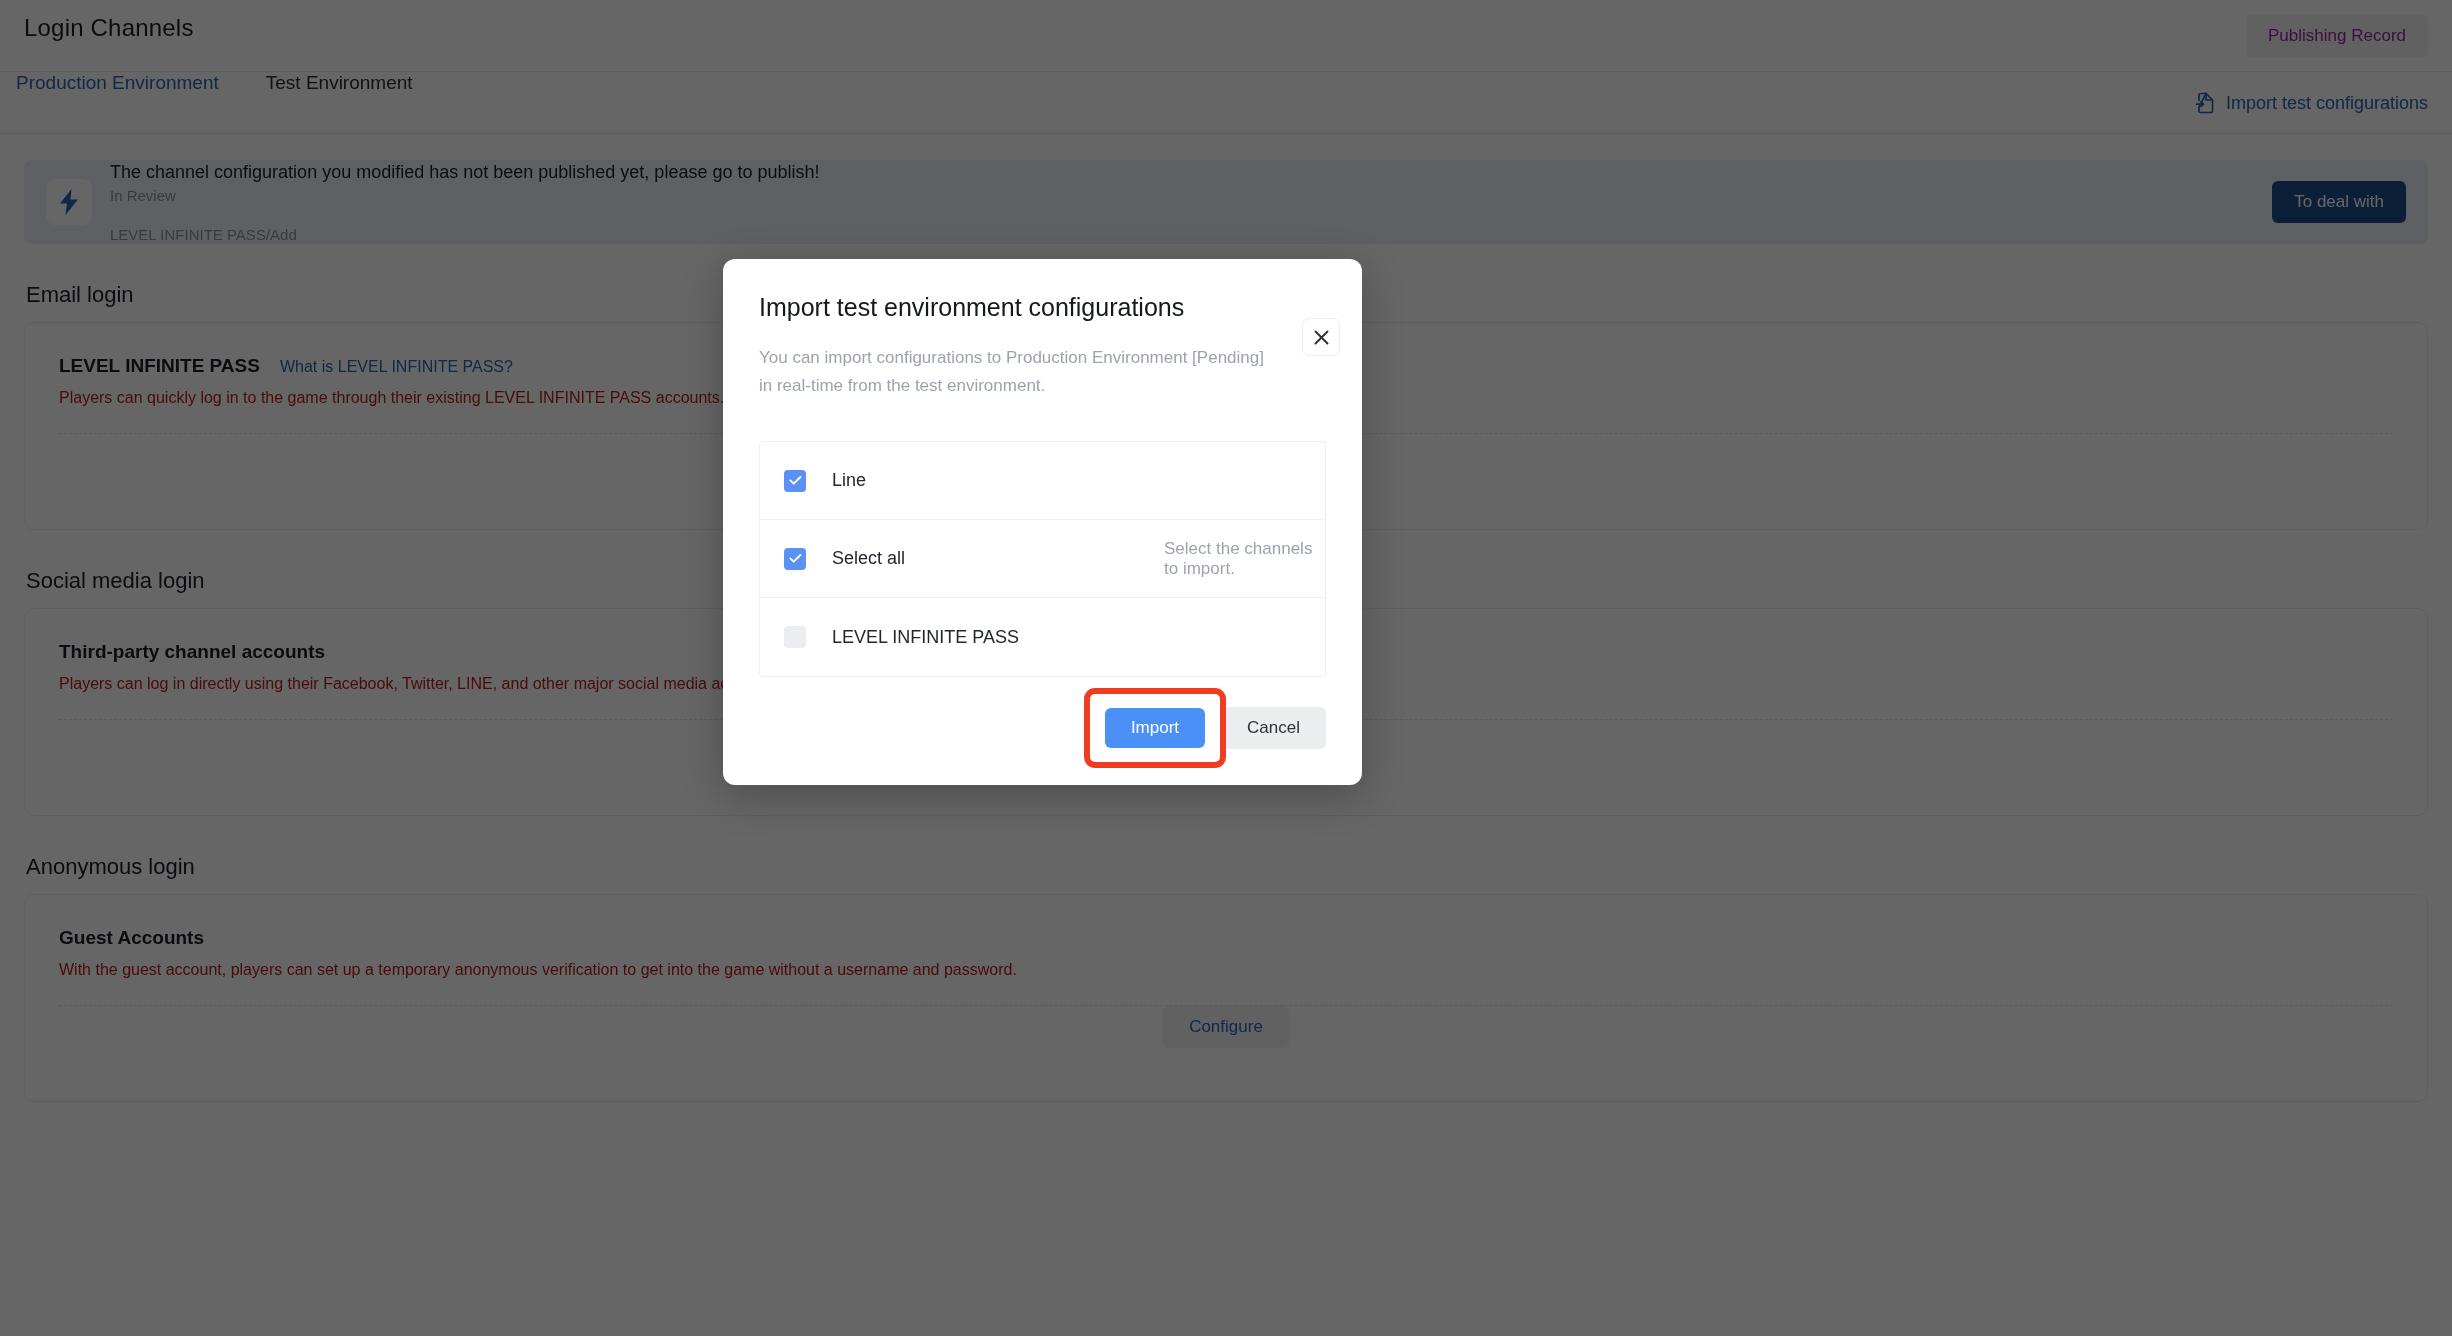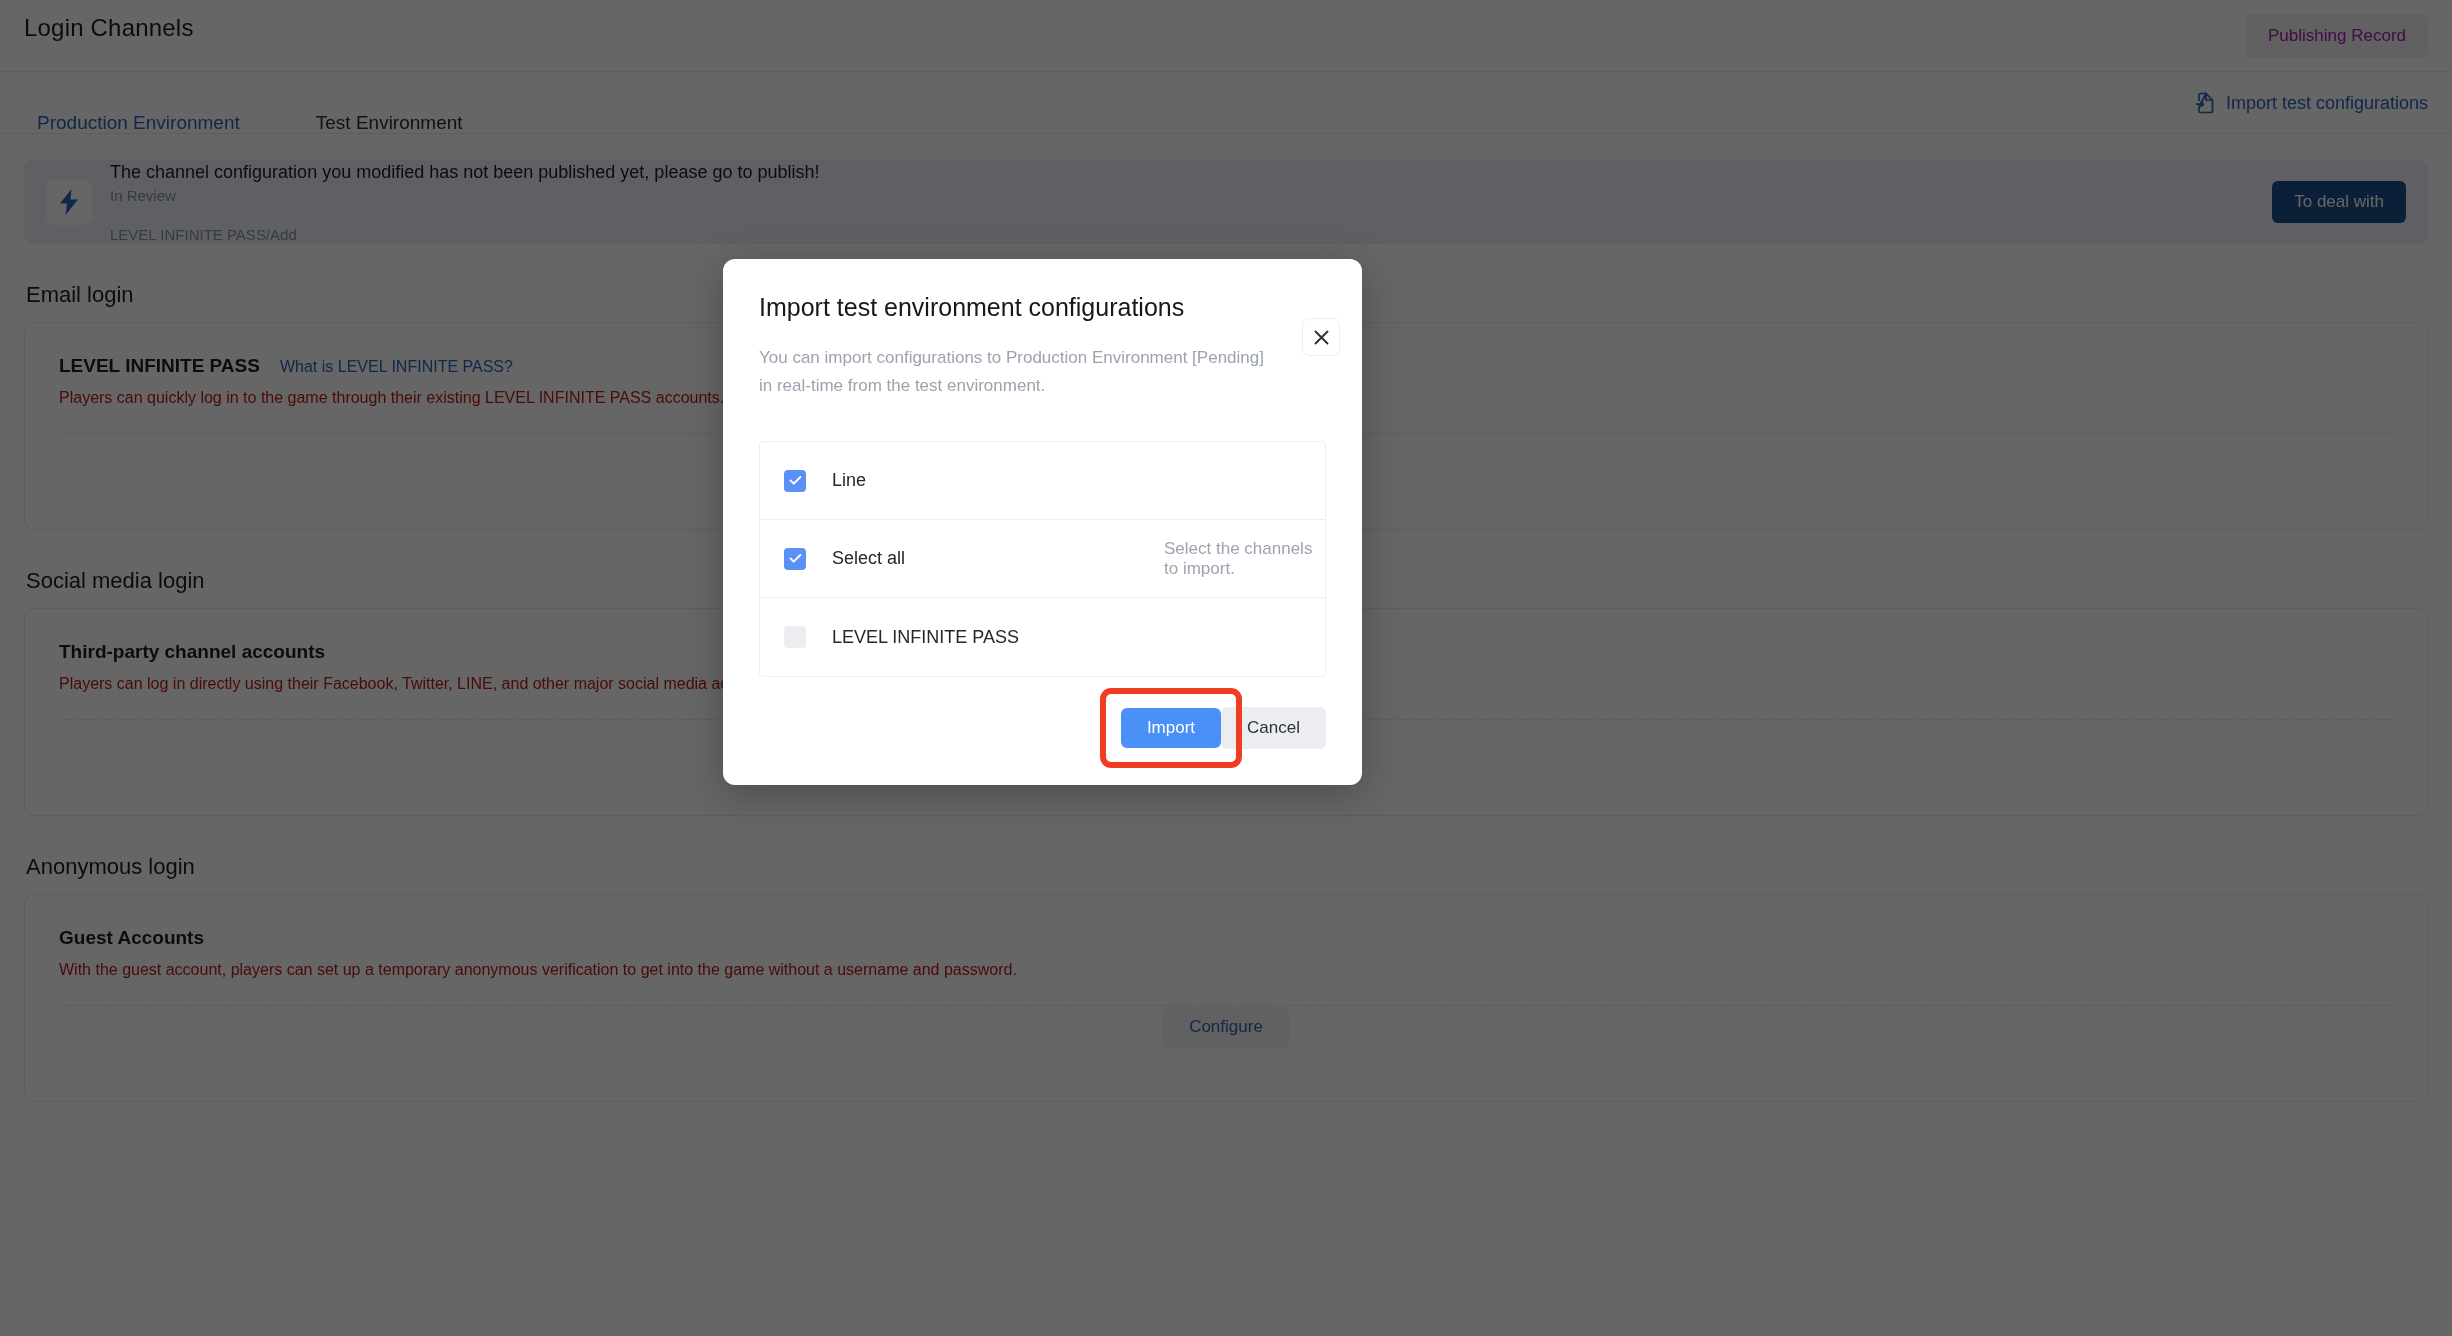--- a/index.html
+++ b/index.html
@@ -56,26 +56,26 @@
 
   
   .tabbar {
     position: relative;
     height: 62px;
     border-bottom: 1px solid #e9ebef;
     background: #ffffff;
   }
   .tabs {
     position: absolute;
-    left: 33px;
+    left: 12px;
     top: 0;
     height: 62px;
     display: flex;
-    align-items: flex-end;
-    gap: 68px;
+    align-items: flex-start;
+    gap: 39px;
   }
   .tab {
     font-size: 19px;
     padding: 0 4px;
     cursor: pointer;
     color: #2f2f33;
   }
   .tab.active { color: #2d64b3; }
   .import-link {
     position: absolute;
@@ -233,20 +233,21 @@
     left: 404px;
     font-size: 17px;
     color: #9ca3af;
   }
 
   .modal-actions {
     margin-top: 28px;
     display: flex;
     justify-content: flex-end;
     align-items: center;
+    gap: 16px;
     height: 46px;
   }
   .btn-import-wrap {
     position: relative;
     display: inline-flex;
   }
   .btn-import-wrap::before {
     content: "";
     position: absolute;
     left: -21px; top: -20px; right: -21px; bottom: -20px;

